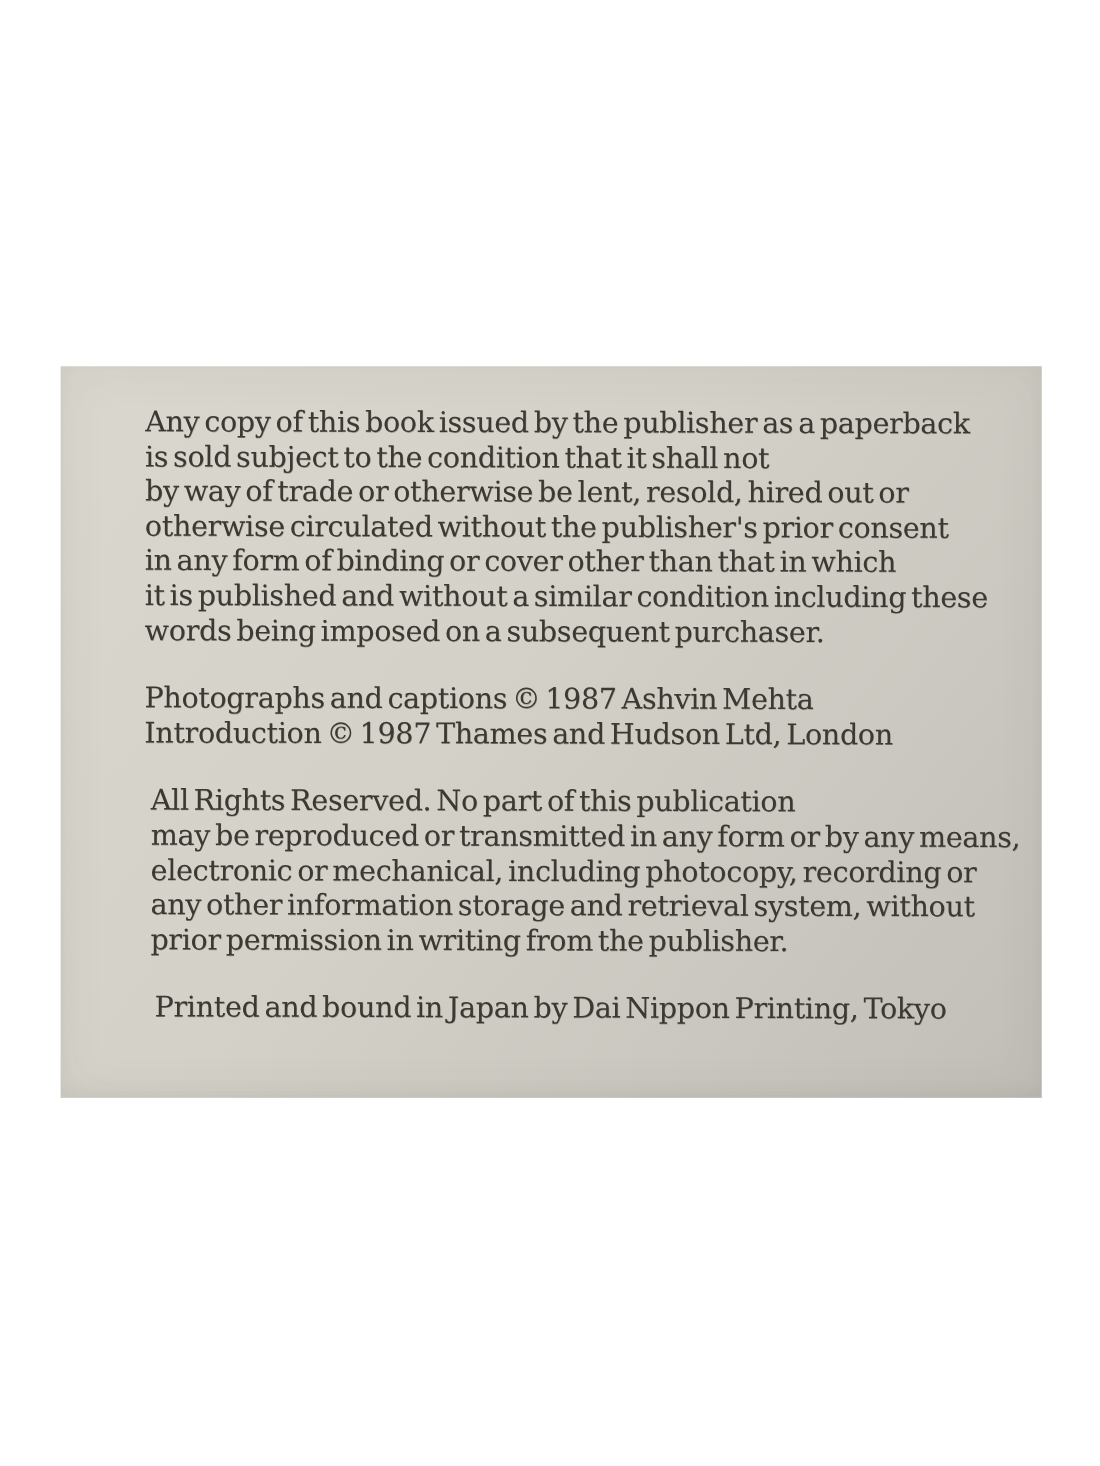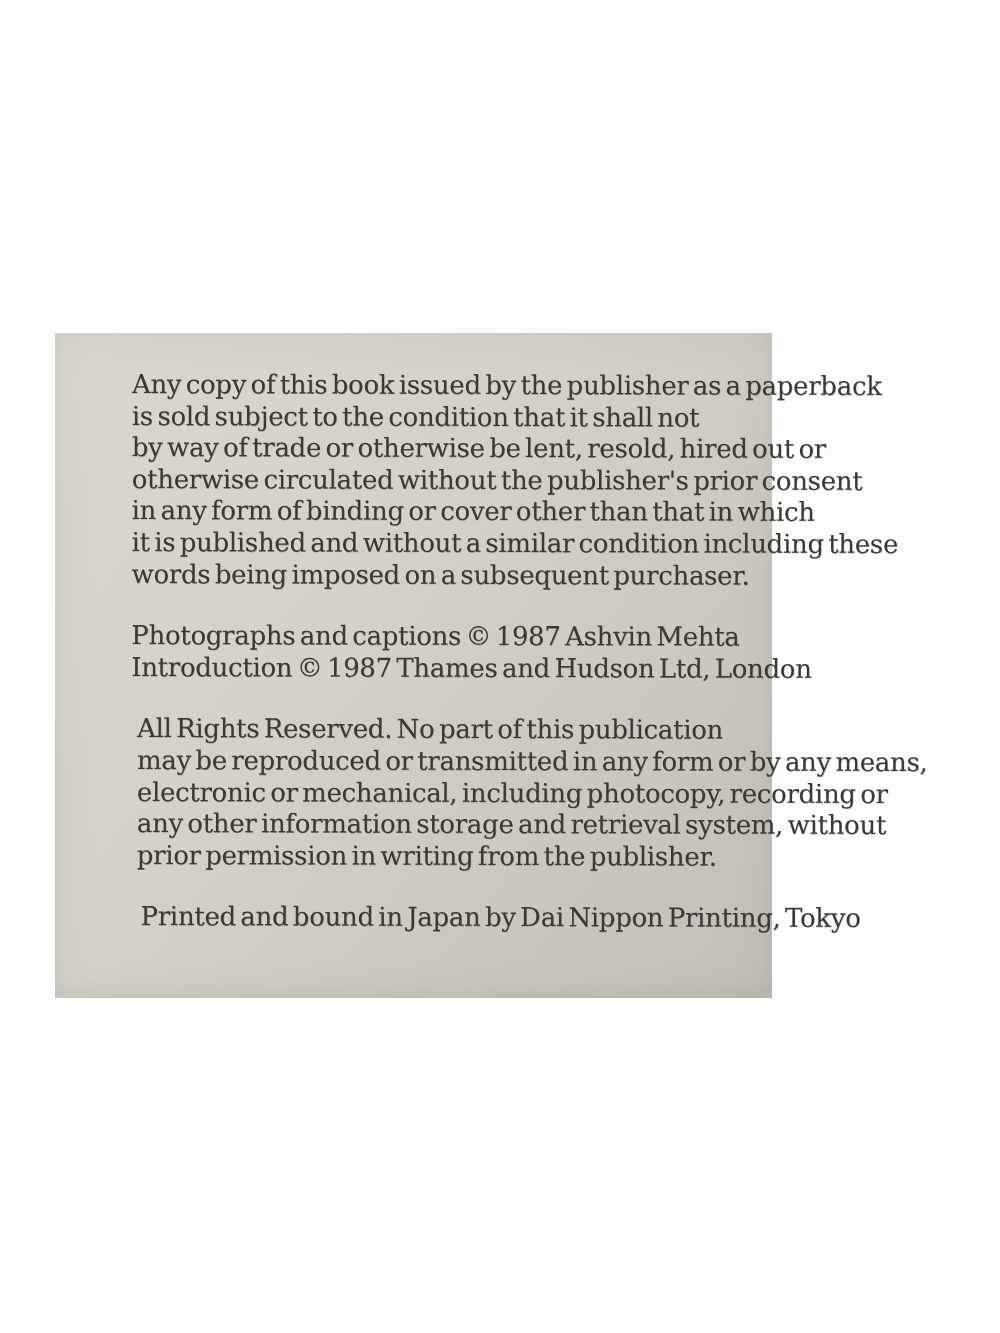--- a/index.html
+++ b/index.html
@@ -14,21 +14,21 @@
   .photo {
     position: relative;
     width: 1000px;
     height: 1333px;
     background: #ffffff;
   }
   .paper {
     position: absolute;
     left: 55px;
     top: 333px;
-    width: 717px;
+    width: 892px;
     height: 665px;
     background: linear-gradient(128deg, #dad7ce 0%, #d4d1c8 42%, #c9c7bf 75%, #c0beb6 100%);
     box-shadow: inset 0 0 45px rgba(90,88,80,0.07), inset 0 -6px 14px rgba(90,88,80,0.06);
   }
   .text-block {
     position: absolute;
     left: 77px;
     top: 36px;
     width: 790px;
     transform: rotate(0.15deg);

